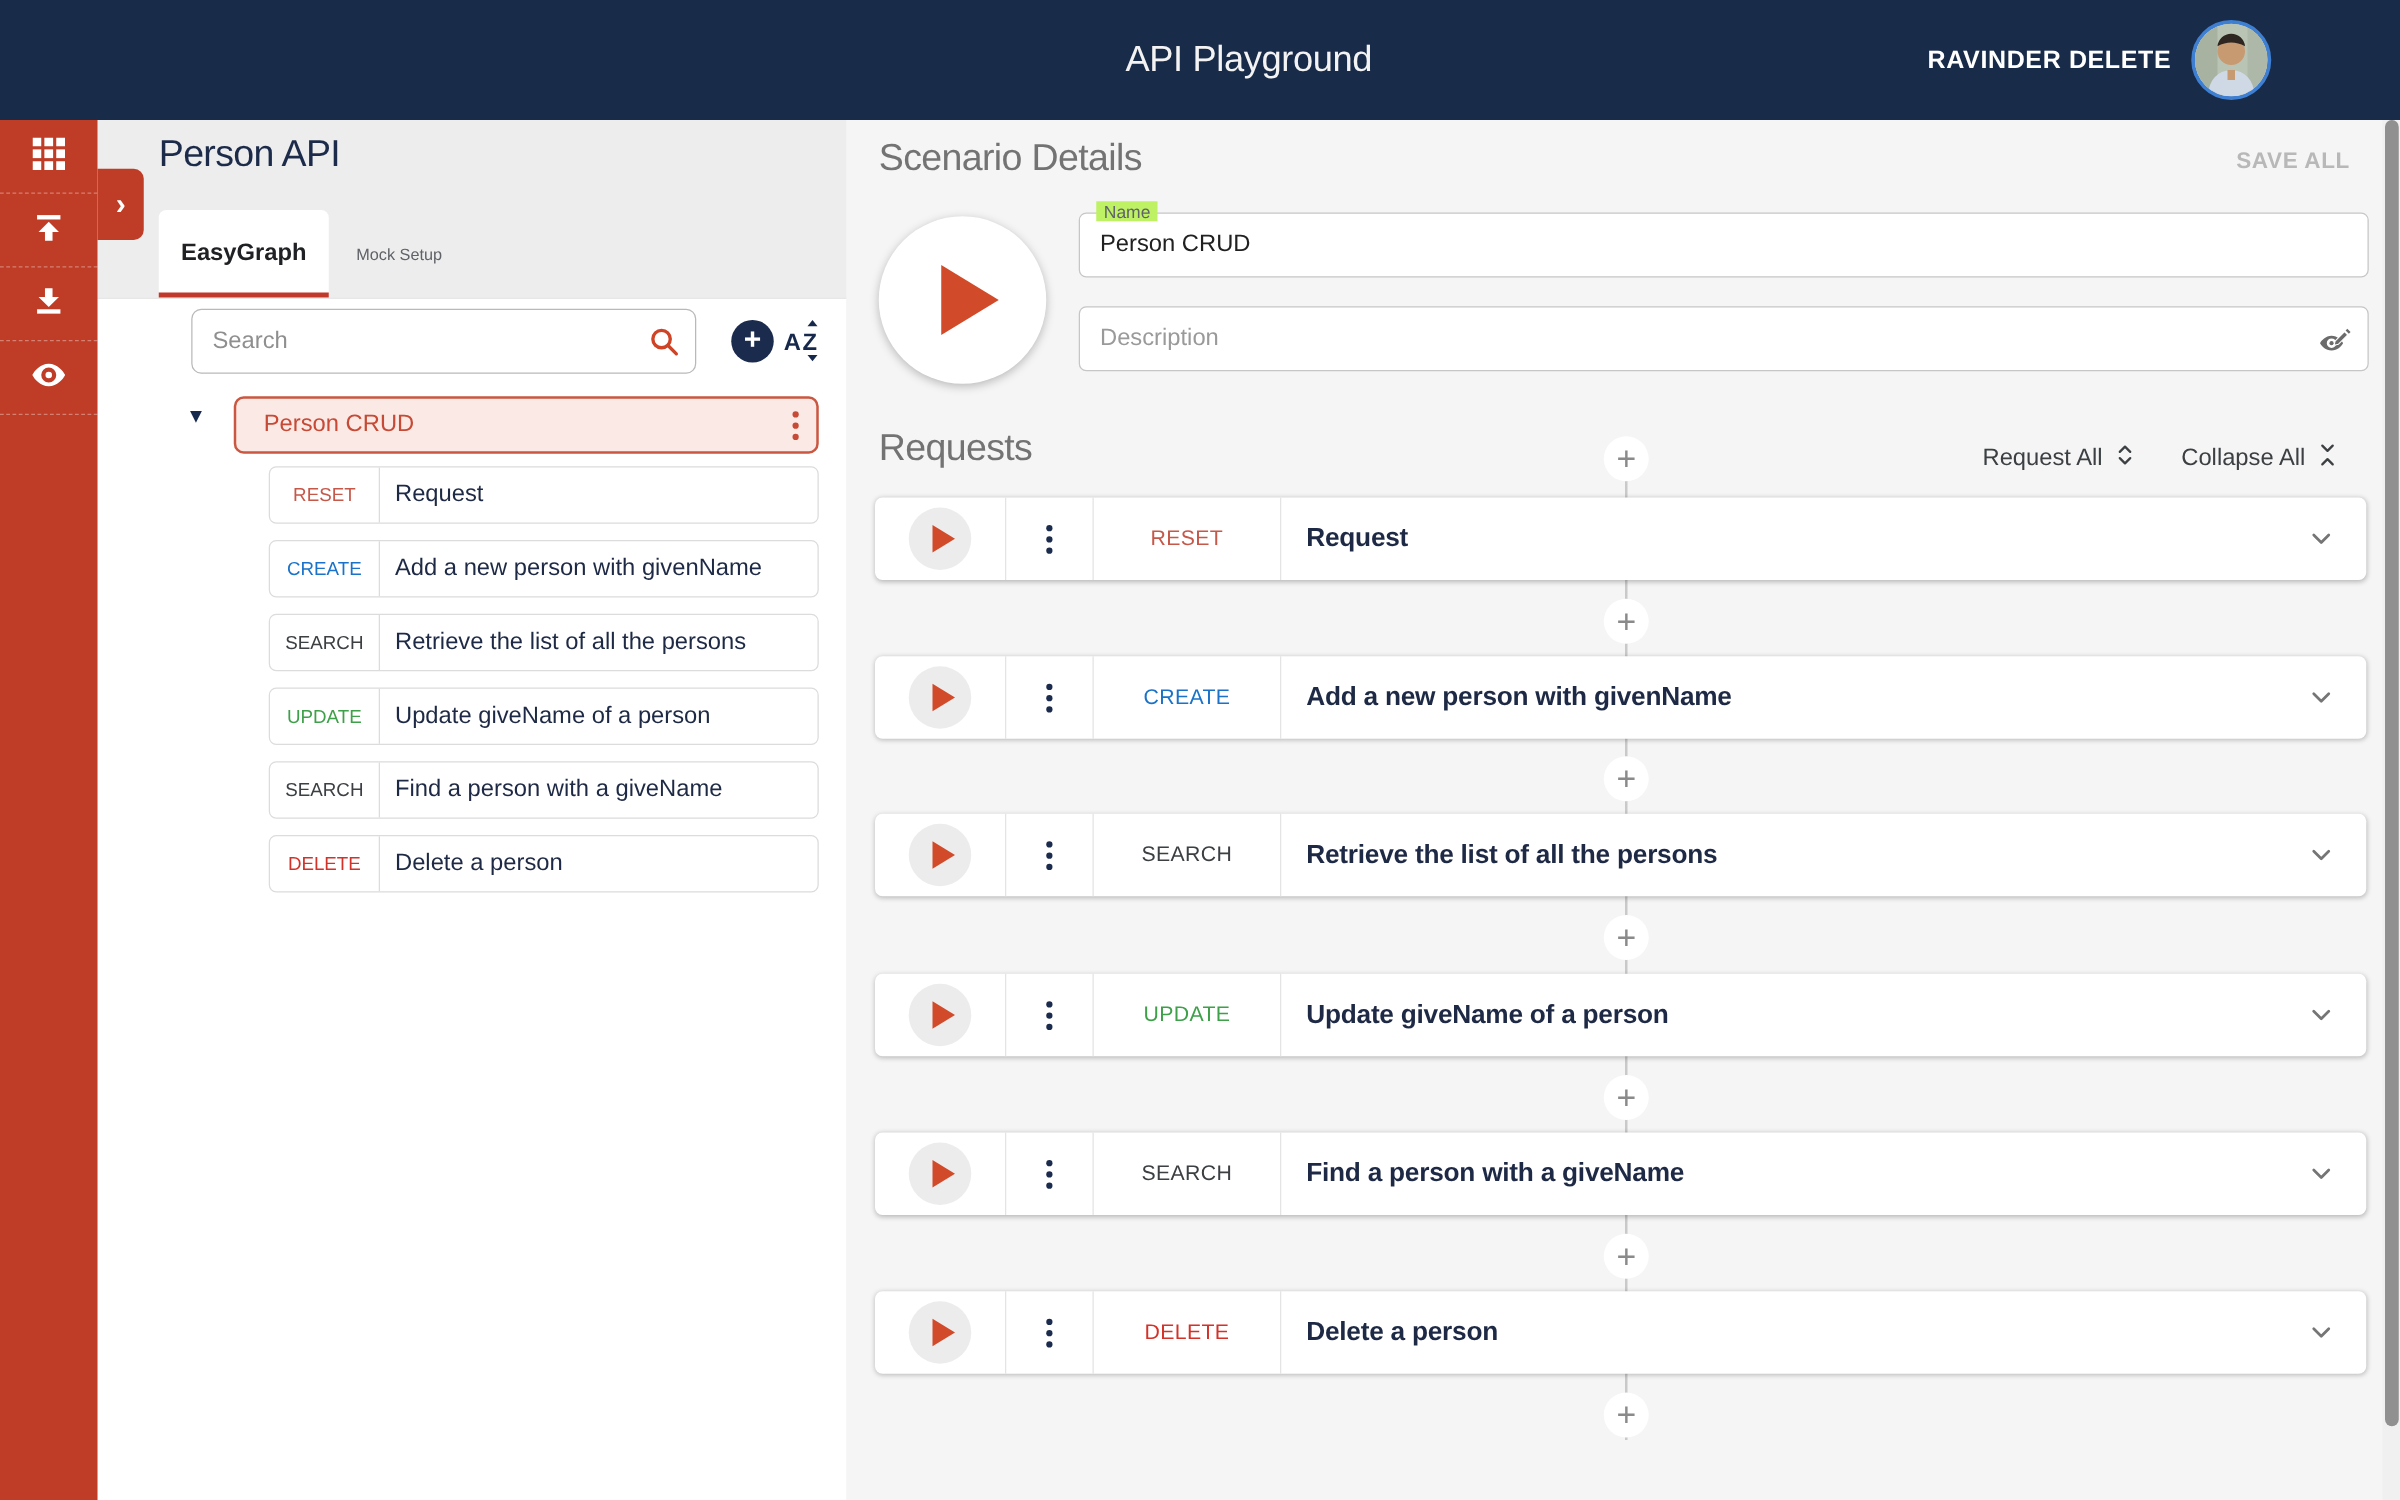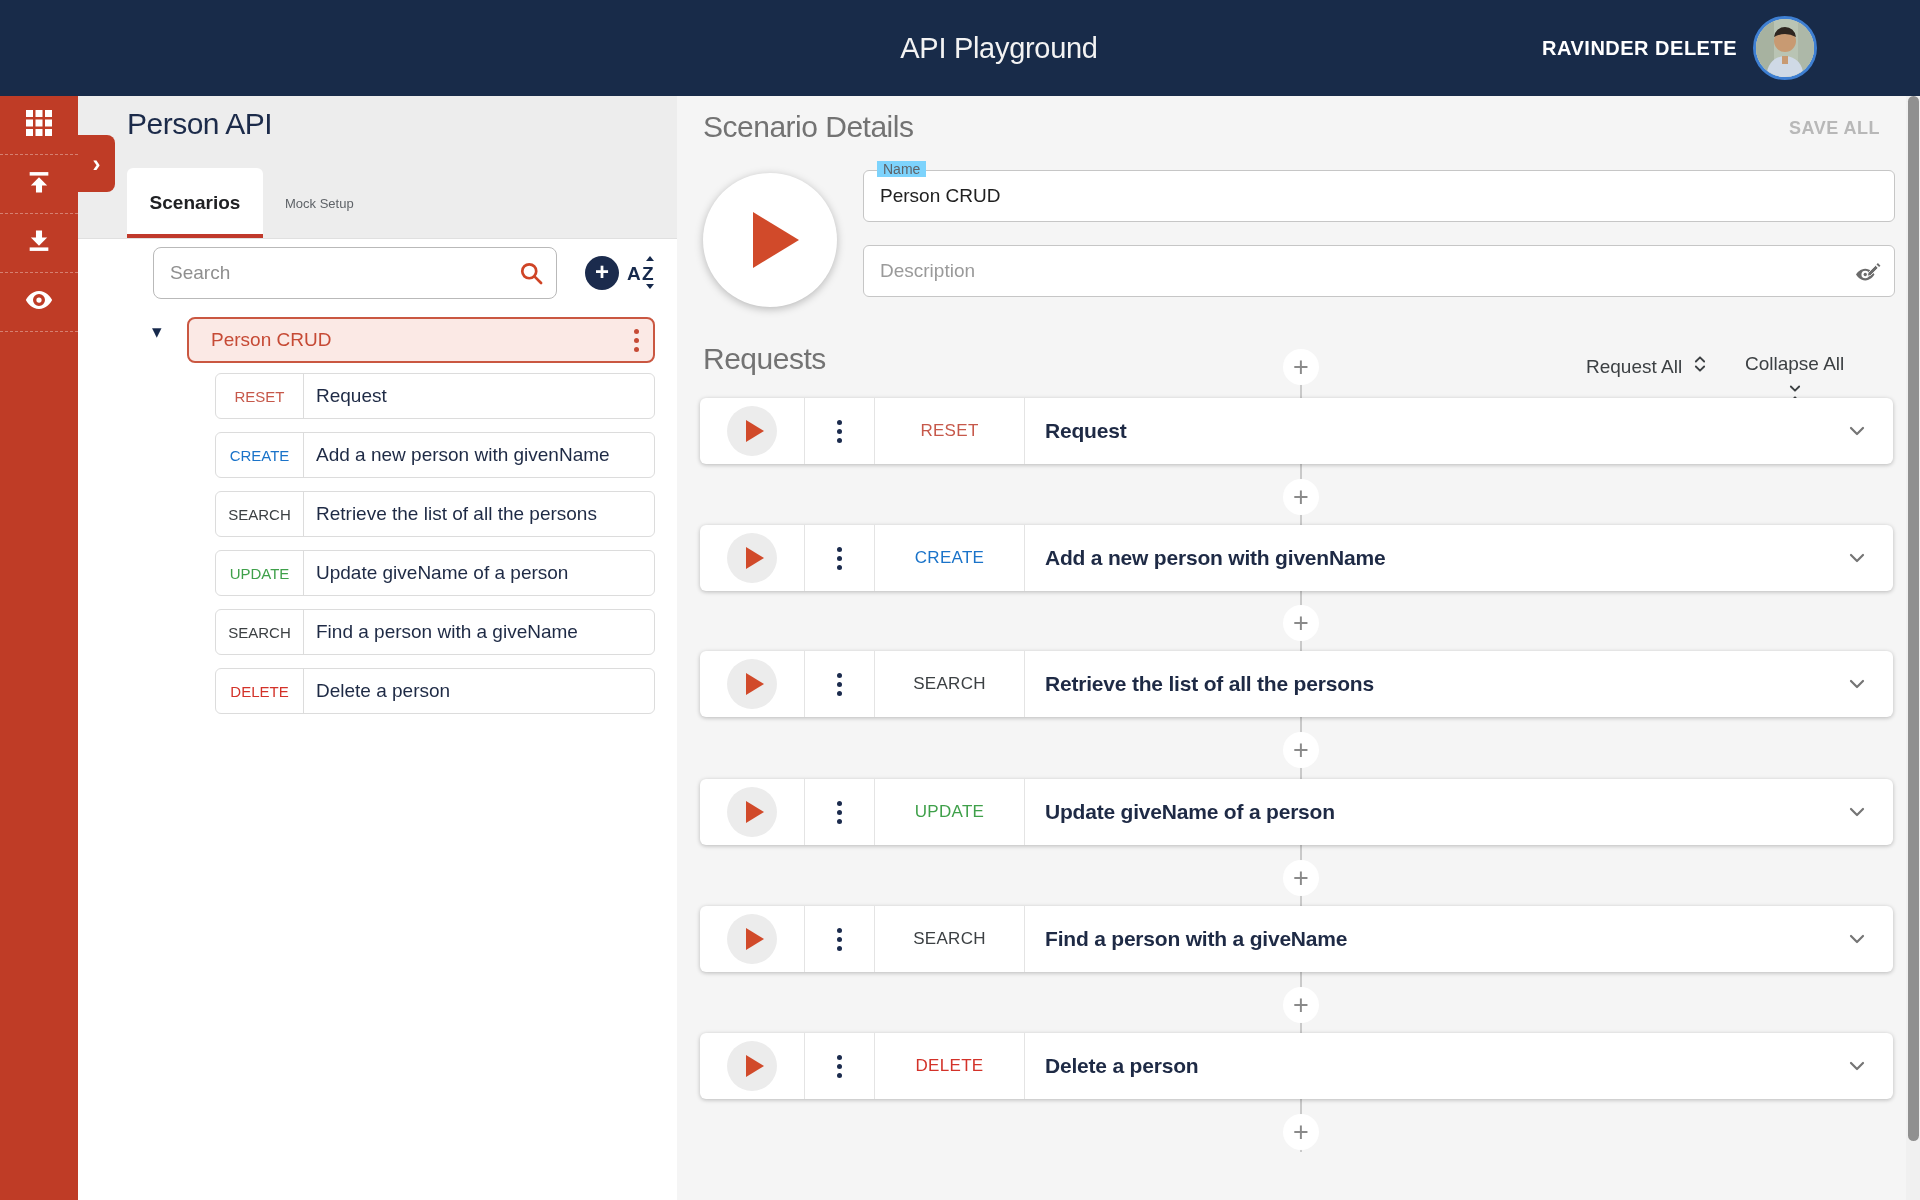--- a/index.html
+++ b/index.html
@@ -71,26 +71,26 @@
               box-shadow:0 2px 8px rgba(0,0,0,0.25); display:flex; align-items:center; justify-content:center; cursor:pointer; }
   .big-play .tri { width:0; height:0; border-top:28px solid transparent; border-bottom:28px solid transparent;
                    border-left:46px solid #d14a2a; margin-left:12px; }
 
   .field { position:absolute; left:186px; width:1032px; height:52px; }
   .f-name { top:74px; }
   .f-desc { top:149px; }
   .field input { width:100%; height:100%; border:1px solid #c6c6c6; border-radius:6px; background:#fff;
                  font-family:"Liberation Sans", sans-serif; font-size:19px; color:#212121; padding:0 48px 0 16px; outline:none; }
   .field input::placeholder { color:#9a9a9a; }
-  .float-label { position:absolute; left:14px; top:-9px; background:#7dd3fc; padding:0 6px; font-size:14px; color:#5f6368; }
+  .float-label { position:absolute; left:14px; top:-9px; background:#bef264; padding:0 6px; font-size:14px; color:#5f6368; }
   .desc-icon { position:absolute; right:14px; top:13px; cursor:pointer; }
 
   .expand-ctrl { position:absolute; top:257px; display:flex; align-items:center; gap:8px; font-size:19px; color:#3c4043; cursor:pointer; }
   .e-expand { left:909px; }
-  .e-collapse { left:1068px;flex-direction:column; }
+  .e-collapse { left:1068px; }
 
   .vline { position:absolute; left:623px; top:262px; height:794px; width:0; border-left:2px solid #c9c9c9; z-index:1; }
   .plus-node { position:absolute; left:606px; width:36px; height:36px; border-radius:50%; background:#fff; color:#8a8a8a;
                display:flex; align-items:center; justify-content:center; font-size:27px; font-weight:400; z-index:3; cursor:pointer; }
 
   .card { position:absolute; left:23px; width:1193px; height:66px; background:#fff; border-radius:6px;
           box-shadow:0 1px 4px rgba(0,0,0,0.25); display:flex; align-items:stretch; z-index:2; }
   .c-play { flex:0 0 105px; border-right:1px solid #e4e4e4; display:flex; align-items:center; justify-content:center; }
   .c-play .circ { width:50px; height:50px; border-radius:50%; background:#ececec; display:flex; align-items:center; justify-content:center; cursor:pointer; }
   .c-play .tri { width:0; height:0; border-top:11px solid transparent; border-bottom:11px solid transparent; border-left:18px solid #d14a2a; margin-left:5px; }
@@ -173,21 +173,21 @@
     </div>
   </div>
   <div class="side-tab">
     <span>›</span>
   </div>
 
   <div class="left-panel">
     <div class="left-content-bg"></div>
     <div class="panel-title">Person API</div>
 
-    <div class="tab-active">Scenarios</div>
+    <div class="tab-active">EasyGraph</div>
     <div class="tab-underline"></div>
     <div class="tab-inactive">Mock Setup</div>
 
     <div class="search-wrap">
       <input class="search-input" type="text" placeholder="Search" style="">
       <span class="search-icon">
         <svg width="27" height="27" viewBox="0 0 24 24" fill="none" stroke="#cf4426" stroke-width="2.4" stroke-linecap="round">
           <circle cx="10" cy="10" r="6.2"></circle>
             <line x1="14.8" y1="14.8" x2="20.5" y2="20.5"></line>
         </svg>

